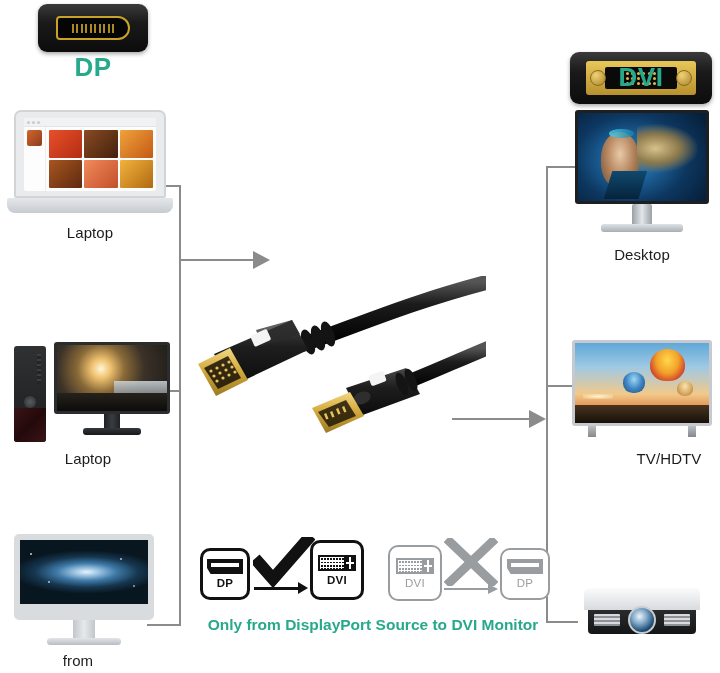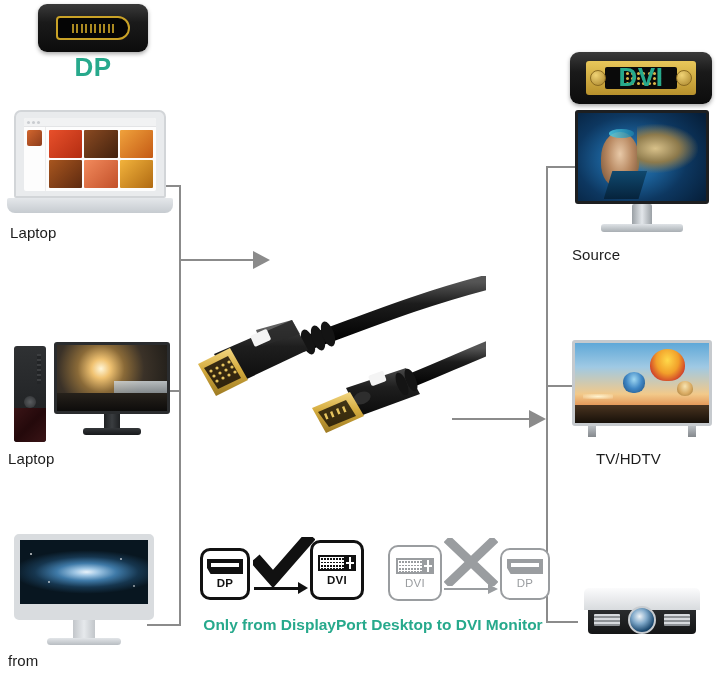--- a/index.html
+++ b/index.html
@@ -8,21 +8,21 @@
     background:#ffffff;
     font-family:"Liberation Sans", sans-serif;
     overflow:hidden;
     position:relative;
   }
   .stage{position:absolute;inset:0;}
   .abs{position:absolute;}
 
   
   .dev-label{
-    font-size:15px;color:#1c1c1c;text-align:left;
+    font-size:15px;color:#1c1c1c;text-align:center;
     white-space:nowrap;letter-spacing:.1px;
   }
   .port-label{
     font-size:26px;font-weight:bold;color:#27a98c;
     text-align:center;white-space:nowrap;letter-spacing:.5px;
   }
   .caption{
     font-size:15.5px;font-weight:bold;color:#27a98c;
     text-align:center;white-space:nowrap;
   }
@@ -359,21 +359,21 @@
         <div class="abs" style="left:20%;top:66%;width:34%;height:32%;
              background:linear-gradient(180deg,#10496f,#06233c);
              clip-path:polygon(20% 0,100% 0,80% 100%,0 100%);"></div>
       </div>
     </div>
     <div class="abs mon-stand-neck" style="left:50%;top:94px;width:20px;height:22px;
          background:linear-gradient(90deg,#9aa0a5,#e2e6ea,#9aa0a5);border-radius:2px;"></div>
     <div class="abs mon-stand-base" style="left:50%;top:114px;width:82px;height:8px;
          background:linear-gradient(180deg,#dfe3e7,#a8aeb3);"></div>
   </div>
-  <div class="abs dev-label" style="left:572px;top:246px;width:140px;">Source</div>
+  <div class="abs dev-label" style="left:572px;top:246px;width:140px;">Desktop</div>
 
   <div class="abs" style="left:572px;top:340px;width:140px;height:108px;">
     <div class="abs mon-shell" style="left:0;top:0;width:140px;height:86px;background:#111;border:3px solid #c6cace;">
       <div class="screen-art" style="background:
            linear-gradient(180deg,#5fa8d8 0%,#9fc9e4 30%,#f2c98a 64%,#e08a4a 82%,#6b4326 100%);">
         <div class="abs" style="left:56%;top:8%;width:26%;height:40%;
              background:radial-gradient(ellipse at 50% 35%, #ffd94a 0%, #f2a02a 45%, #d1452a 75%, #8e2a1c 100%);
              border-radius:50% 50% 46% 46%;"></div>
         <div class="abs" style="left:36%;top:36%;width:16%;height:26%;
              background:radial-gradient(ellipse at 50% 35%, #9fd8f2 0%, #3f86c4 50%, #1d4a78 100%);
@@ -518,15 +518,15 @@
   <div class="flow-arrow grey" style="left:444px;top:584px;width:56px;">
     <div class="bar" style="width:44px;"></div>
       <div class="tip"></div>
   </div>
 
   <div class="cmp-box grey" style="left:500px;top:548px;width:50px;height:52px;">
     <div class="dp-glyph grey"></div>
     <div class="cmp-name">DP</div>
   </div>
 
-  <div class="abs caption" style="left:170px;top:616px;width:406px;">Only from DisplayPort Desktop to DVI Monitor</div>
+  <div class="abs caption" style="left:170px;top:616px;width:406px;">Only from DisplayPort Source to DVI Monitor</div>
 
 </div>
 
 </body></html>

